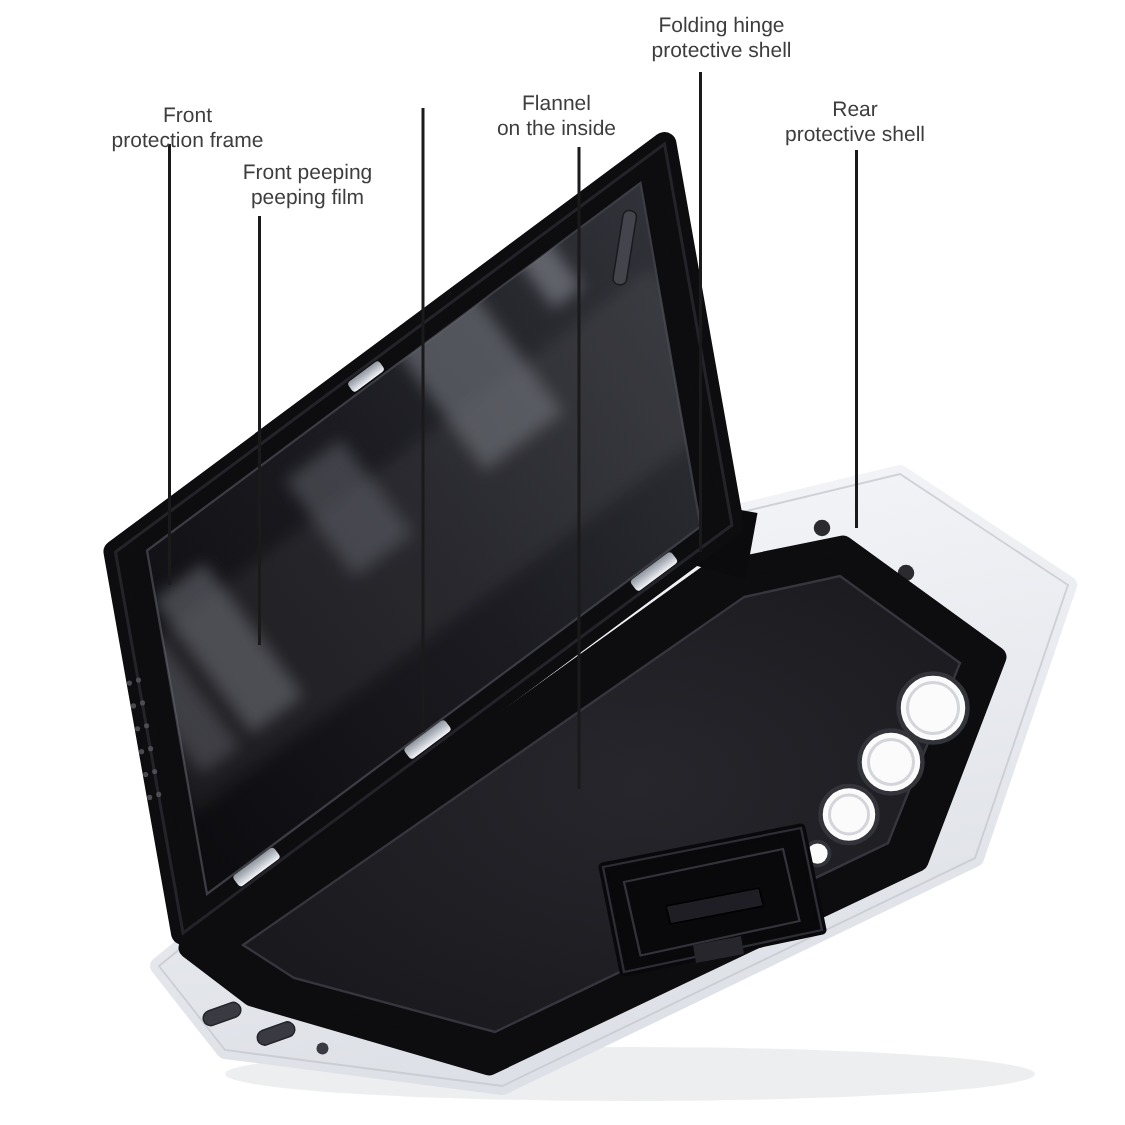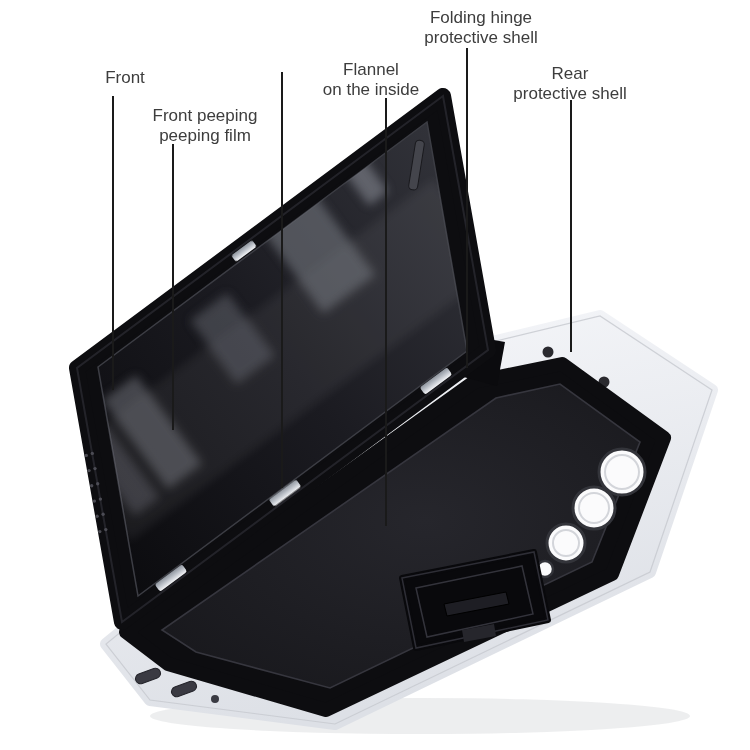--- a/index.html
+++ b/index.html
@@ -4,21 +4,21 @@
 <style>
   :root{
     --background:#ffffff; --case-black:#0d0d10; --flannel:#1c1c20;
     --label-text:#3d3d3d; --leader-line:#1a1a1a; --shell-white:#eef0f4; --silver:#c9ccd2;
   }
   html,body{margin:0;padding:0;background:var(--background);}
   .stage{position:relative;width:750px;height:750px;background:var(--background);overflow:hidden;
          font-family:"Liberation Sans", sans-serif;}
   .art{position:absolute;left:0;top:0;}
   .label{position:absolute;transform:translateX(-50%);text-align:center;white-space:nowrap;
-         color:var(--label-text);font-size:17px;line-height:1.18;font-weight:500;}
+         color:var(--label-text);font-size:14px;line-height:1.18;font-weight:500;}
   .label span{display:block;}
   .leader{position:absolute;width:1.5px;background:var(--leader-line);}
 </style>
 </head>
 <body>
 
 <div class="stage">
 
   <svg class="art" width="750" height="750" viewBox="0 0 750 750">
     <defs>
@@ -132,20 +132,21 @@
 
   <div class="leader" style="left:112px;top:96px;height:294px"></div>
   <div class="leader" style="left:172px;top:144px;height:286px"></div>
   <div class="leader" style="left:281px;top:72px;height:416px"></div>
   <div class="leader" style="left:385px;top:98px;height:428px"></div>
   <div class="leader" style="left:466px;top:48px;height:320px"></div>
   <div class="leader" style="left:570px;top:100px;height:252px"></div>
 
   <div class="label" style="left:125px;top:68px">
     <span>Front</span>
+    <span>protection frame</span>
   </div>
   <div class="label" style="left:205px;top:106px">
     <span>Front peeping</span>
     <span>peeping film</span>
   </div>
   <div class="label" style="left:273px;top:34px">
   </div>
   <div class="label" style="left:371px;top:60px">
     <span>Flannel</span>
     <span>on the inside</span>

